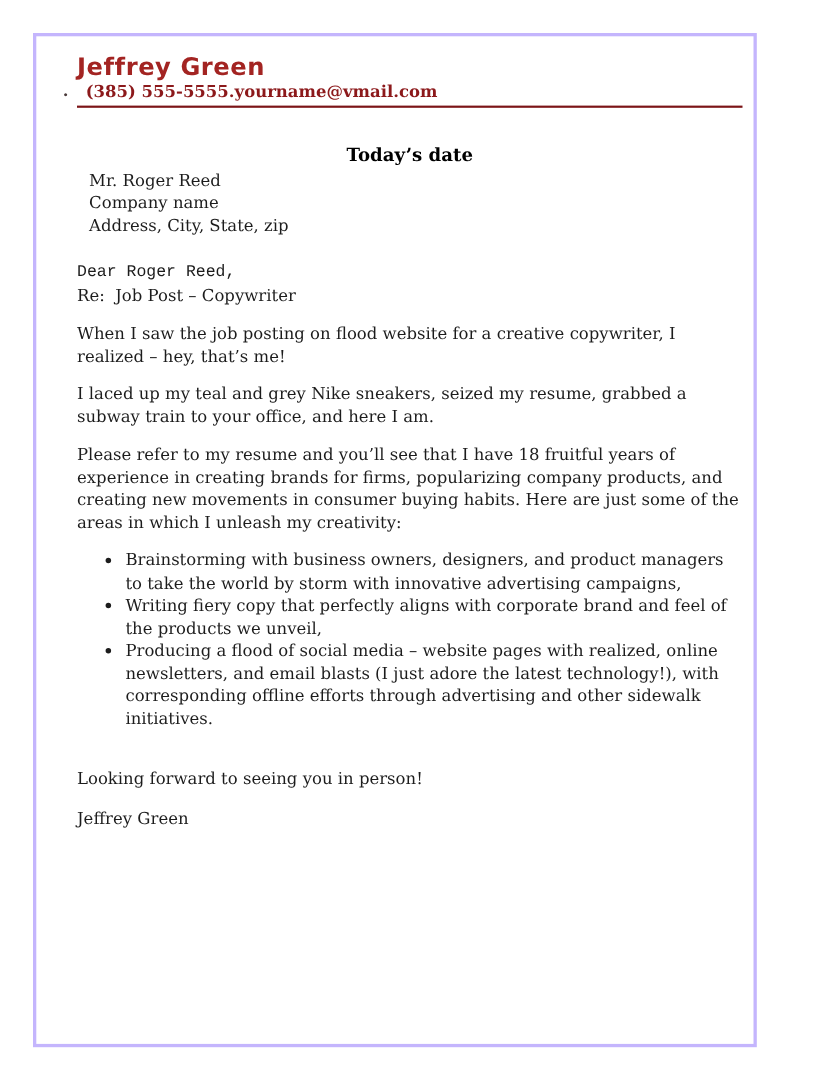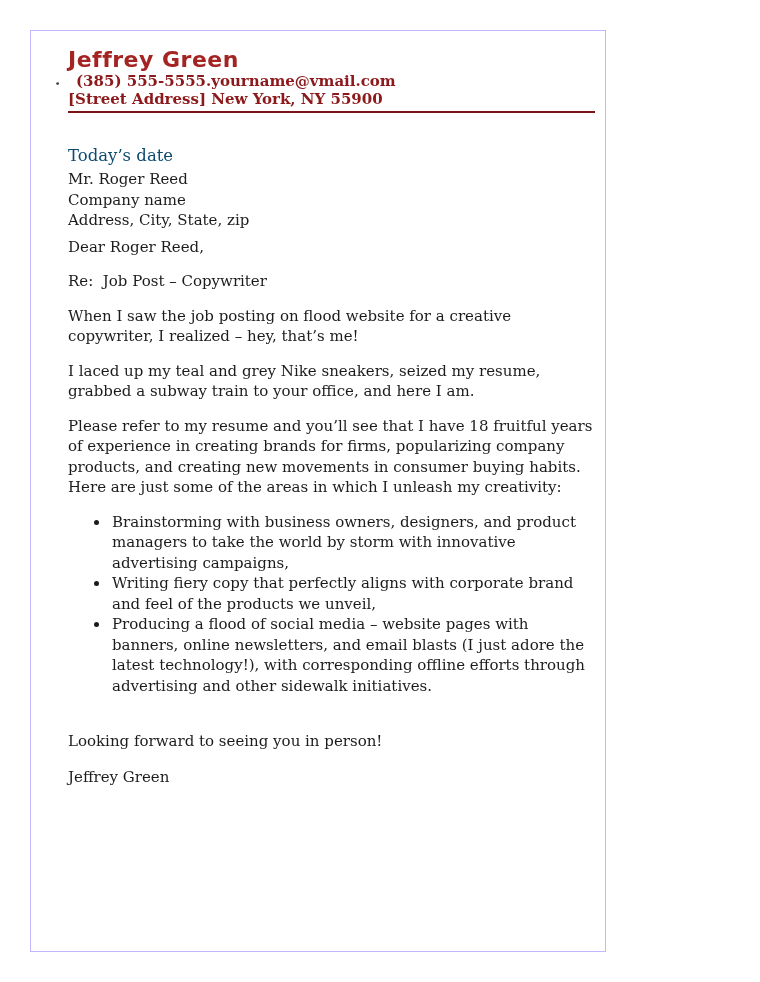--- a/index.html
+++ b/index.html
@@ -10,24 +10,24 @@
     width: 760px;
     height: 982px;
     background: #ffffff;
     position: relative;
     font-family: "DejaVu Serif", serif;
   }
   .page {
     position: absolute;
     left: 30px;
     top: 30px;
-    width: 576px;
+    width: 658px;
     height: 922px;
     box-sizing: border-box;
-    border: 1px solid #c4b5fd;
+    border: 3px solid #c4b5fd;
     background: #ffffff;
     padding: 15px 10px 12px 37px;
     color: #1c1c1c;
     overflow: hidden;
   }
 
   
   .sender-name {
     font-family: "DejaVu Sans", sans-serif;
     font-weight: 700;
@@ -54,34 +54,33 @@
   }
   .header-rule {
     height: 0;
     border-top: 2px solid #7c1417;
     margin-top: 3px;
   }
 
   
   .date-line {
     margin-top: 32px;
-    text-align: left;
-    font-weight: 400;
+    text-align: center;
+    font-weight: 700;
     font-size: 16.5px;
     line-height: 21px;
-    color: #0c4a6e;
+    color: #000000;
   }
   .body-text {
     font-size: 15px;
     line-height: 20.5px;
   }
-  .recipient { margin-top: 3px; }
-  .salutation { margin-top: 6px; }
+  .recipient { margin-top: 3px; margin-left: 11px; }
+  .salutation { margin-top: 23px; font-family: Liberation Mono, monospace; }
   .subject {
-    margin-top: 14px;
     white-space: pre-wrap;
   }
   p.para {
     margin: 14px 0 0 0;
   }
   ul.skills {
     margin: 14px 0 0 0;
     padding-left: 42px;
   }
   ul.skills li {
@@ -94,21 +93,20 @@
 <body>
 
 <div class="page">
 
   <header>
     <div class="sender-name">Jeffrey Green</div>
     <div class="contact-line phone-line">
       <span class="stray-dot">.</span>
       <span>(385) 555-5555.yourname@vmail.com</span>
     </div>
-    <div class="contact-line">[Street Address] New York, NY 55900</div>
     <div class="header-rule"></div>
   </header>
 
   <div class="date-line">Today’s date</div>
 
   <div class="recipient body-text">
     <div>Mr. Roger Reed</div>
     <div>Company name</div>
     <div>Address, City, State, zip</div>
   </div>
@@ -119,21 +117,21 @@
 
   <p class="para body-text">When I saw the job posting on flood website for a creative copywriter, I realized – hey, that’s me!</p>
 
   <p class="para body-text">I laced up my teal and grey Nike sneakers, seized my resume, grabbed a subway train to your office, and here I am.</p>
 
   <p class="para body-text">Please refer to my resume and you’ll see that I have 18 fruitful years of experience in creating brands for firms, popularizing company products, and creating new movements in consumer buying habits. Here are just some of the areas in which I unleash my creativity:</p>
 
   <ul class="skills body-text">
     <li>Brainstorming with business owners, designers, and product managers to take the world by storm with innovative advertising campaigns,</li>
     <li>Writing fiery copy that perfectly aligns with corporate brand and feel of the products we unveil,</li>
-    <li>Producing a flood of social media – website pages with banners, online newsletters, and email blasts (I just adore the latest technology!), with corresponding offline efforts through advertising and other sidewalk initiatives.</li>
+    <li>Producing a flood of social media – website pages with realized, online newsletters, and email blasts (I just adore the latest technology!), with corresponding offline efforts through advertising and other sidewalk initiatives.</li>
   </ul>
 
   <p class="closing body-text">
     <br>
     <span>Looking forward to seeing you in person!</span>
   </p>
 
   <div class="signature body-text">Jeffrey Green</div>
 
 </div>

